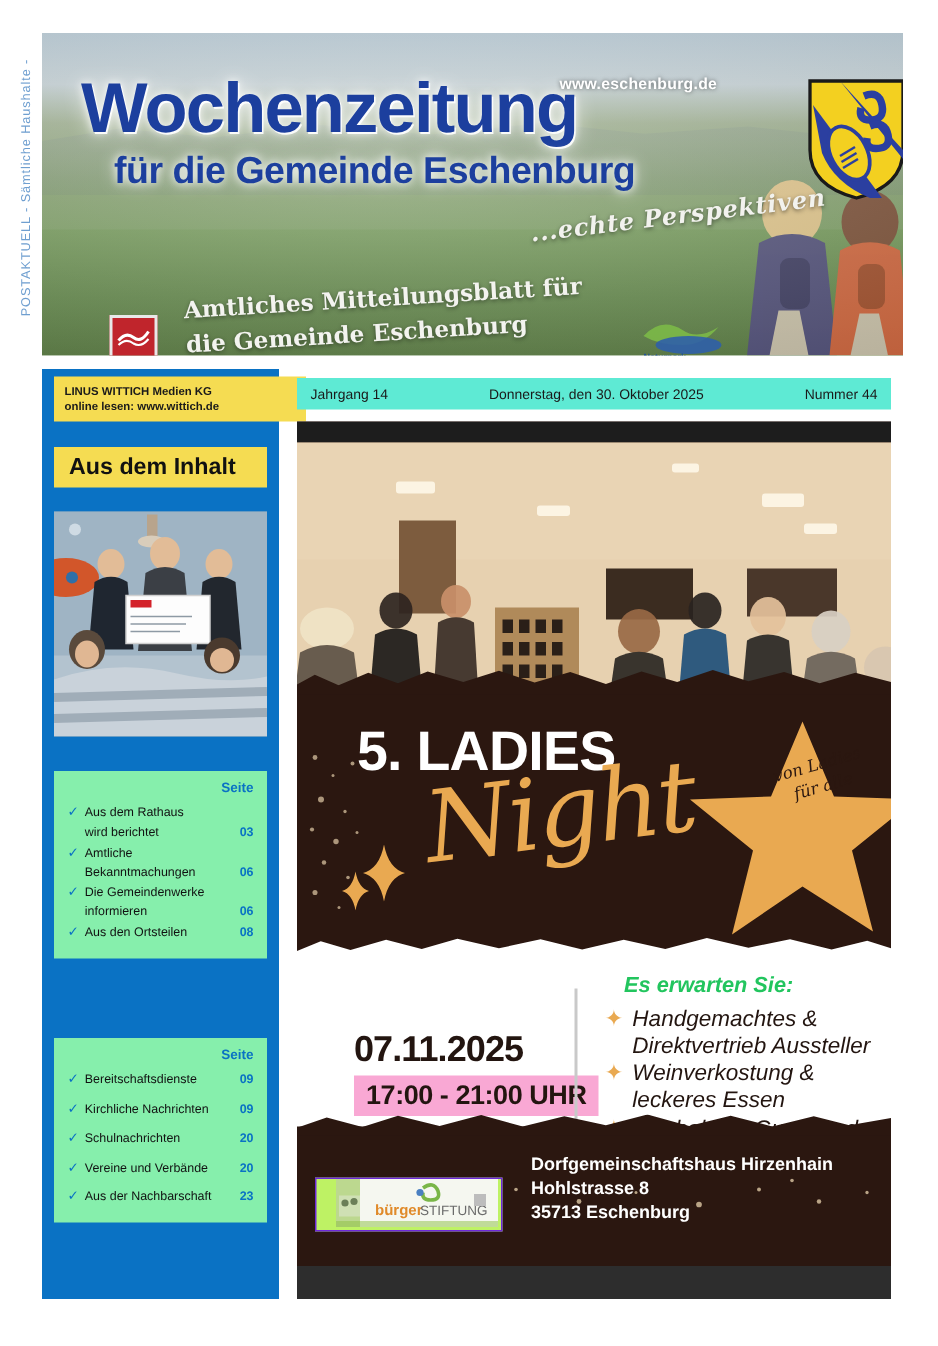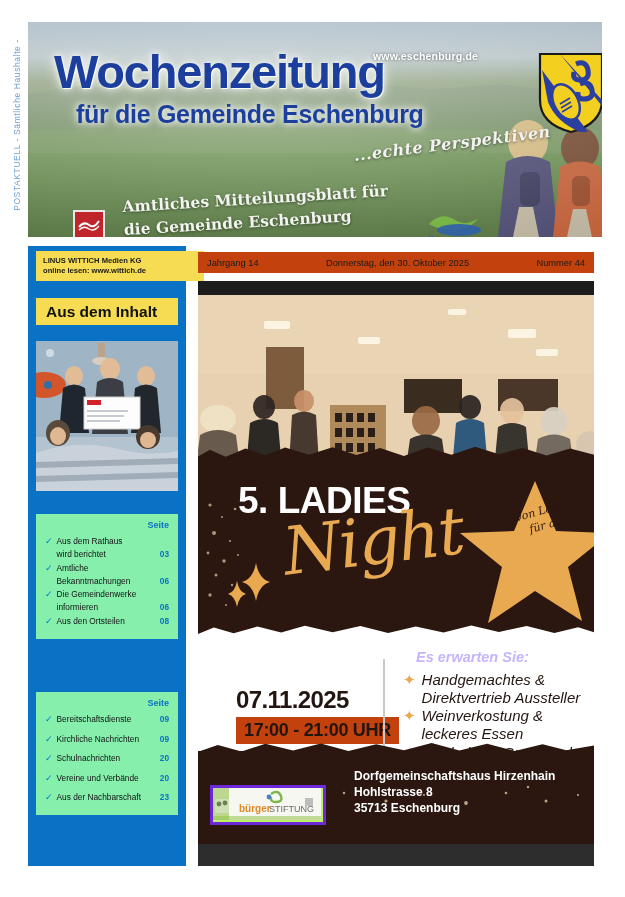--- a/index.html
+++ b/index.html
@@ -68,21 +68,21 @@
     padding:6px 9px 9px 9px;box-sizing:border-box;}
   .toc2{top:692px;}
   .toc-head{text-align:right;font-size:9px;font-weight:bold;color:#0a72c4;margin-bottom:5px;}
   .toc-row{display:flex;align-items:flex-start;font-size:8.3px;color:#111;line-height:1.55;margin-bottom:1px;}
   .toc-row .chk{color:#0a72c4;font-size:9px;margin-right:4px;flex:0 0 auto;line-height:1.5;}
   .toc-row .txt{flex:1 1 auto;}
   .toc-row .pg{flex:0 0 auto;color:#0a72c4;font-weight:bold;font-size:8.3px;margin-left:4px;padding-left:12px;}
   .toc-row .pg.low{align-self:flex-end;}
 
   
-  .datebar{position:absolute;left:198px;top:252px;width:396px;height:21px;background:#c2410c;
+  .datebar{position:absolute;left:198px;top:252px;width:396px;height:21px;background:#5eead4;
     display:flex;align-items:center;box-sizing:border-box;padding:0 9px;}
   .datebar span{font-size:9.3px;color:#1a1a1a;}
   .datebar .c{flex:1 1 auto;text-align:center;}
 
   .poster{position:absolute;left:198px;top:281px;width:396px;height:585px;
     background:#2b1710;overflow:hidden;}
   .p-topbar{position:absolute;left:0;top:0;width:100%;height:14px;background:#1d1d1d;}
   .p-photo{position:absolute;left:0;top:14px;width:100%;height:186px;overflow:hidden;
     background:linear-gradient(175deg,#e9d3b2 0%,#d8bb95 38%,#b59774 62%,#6e5a48 100%);}
   .p-dark{position:absolute;left:0;top:176px;width:100%;height:250px;background:#2b1710;}
@@ -100,37 +100,37 @@
     transform:rotate(-16deg);text-align:center;}
   .p-sparkle{position:absolute;left:28px;top:278px;width:48px;height:48px;}
   .p-dots{position:absolute;left:4px;top:214px;width:46px;height:120px;opacity:.85;}
 
   .p-white{position:absolute;left:0;top:353px;width:100%;height:138px;background:#fff;}
   .p-white::before{content:"";position:absolute;left:0;top:-14px;width:100%;height:18px;background:#fff;
     clip-path:polygon(0 78%,4% 42%,9% 74%,15% 36%,21% 70%,27% 32%,34% 68%,41% 34%,48% 72%,55% 36%,62% 70%,69% 30%,76% 66%,83% 34%,90% 72%,96% 40%,100% 68%,100% 100%,0 100%);}
 
   .p-day{position:absolute;left:38px;top:383px;font-size:24px;font-weight:bold;color:#231510;
     line-height:1.02;letter-spacing:-.6px;}
-  .p-time{position:absolute;left:38px;top:436px;background:#c2410c;color:#231510;
+  .p-time{position:absolute;left:38px;top:436px;background:#f9a8d4;color:#231510;
     font-size:18px;font-weight:bold;padding:3px 8px;letter-spacing:-.3px;}
   .p-divider{position:absolute;left:185px;top:378px;width:1.5px;height:96px;background:#c9c9c9;}
 
   .p-ex{position:absolute;left:218px;top:368px;font-size:14.5px;font-weight:bold;
-    font-style:italic;color:#c4b5fd;}
+    font-style:italic;color:#22c55e;}
   .p-list{position:absolute;left:205px;top:390px;width:186px;}
   .p-li{display:flex;align-items:flex-start;margin-bottom:1px;}
   .p-li .st{flex:0 0 auto;color:#e9a951;font-size:15px;line-height:1.15;margin-right:6px;}
   .p-li .tx{flex:1 1 auto;font-size:15px;font-style:italic;color:#231510;line-height:1.18;}
 
   .p-foot{position:absolute;left:0;top:470px;width:100%;height:100px;background:#2b1710;}
   .p-foot::before{content:"";position:absolute;left:0;top:-14px;width:100%;height:20px;background:#2b1710;
     clip-path:polygon(0 74%,5% 40%,11% 72%,17% 34%,24% 68%,31% 32%,38% 70%,45% 36%,52% 66%,59% 30%,66% 68%,73% 34%,80% 70%,87% 36%,93% 66%,100% 42%,100% 100%,0 100%);}
   .p-addr{position:absolute;left:156px;top:487px;font-size:12px;font-weight:bold;color:#fff;line-height:1.35;}
   .p-bs{position:absolute;left:12px;top:504px;width:110px;height:34px;background:#bef264;
-    border:3px solid #6d28d9;overflow:hidden;}
+    border:1px solid #6d28d9;overflow:hidden;padding-left:13px;}
   .p-bottombar{position:absolute;left:0;bottom:0;width:100%;height:22px;background:#2d2d2d;}
 </style>
 </head>
 <body>
 
 <div class="postal">POSTAKTUELL - Sämtliche Haushalte -</div>
 
 <div class="masthead">
   <div class="mh-sky"></div>
   <div class="mh-hills"></div>

